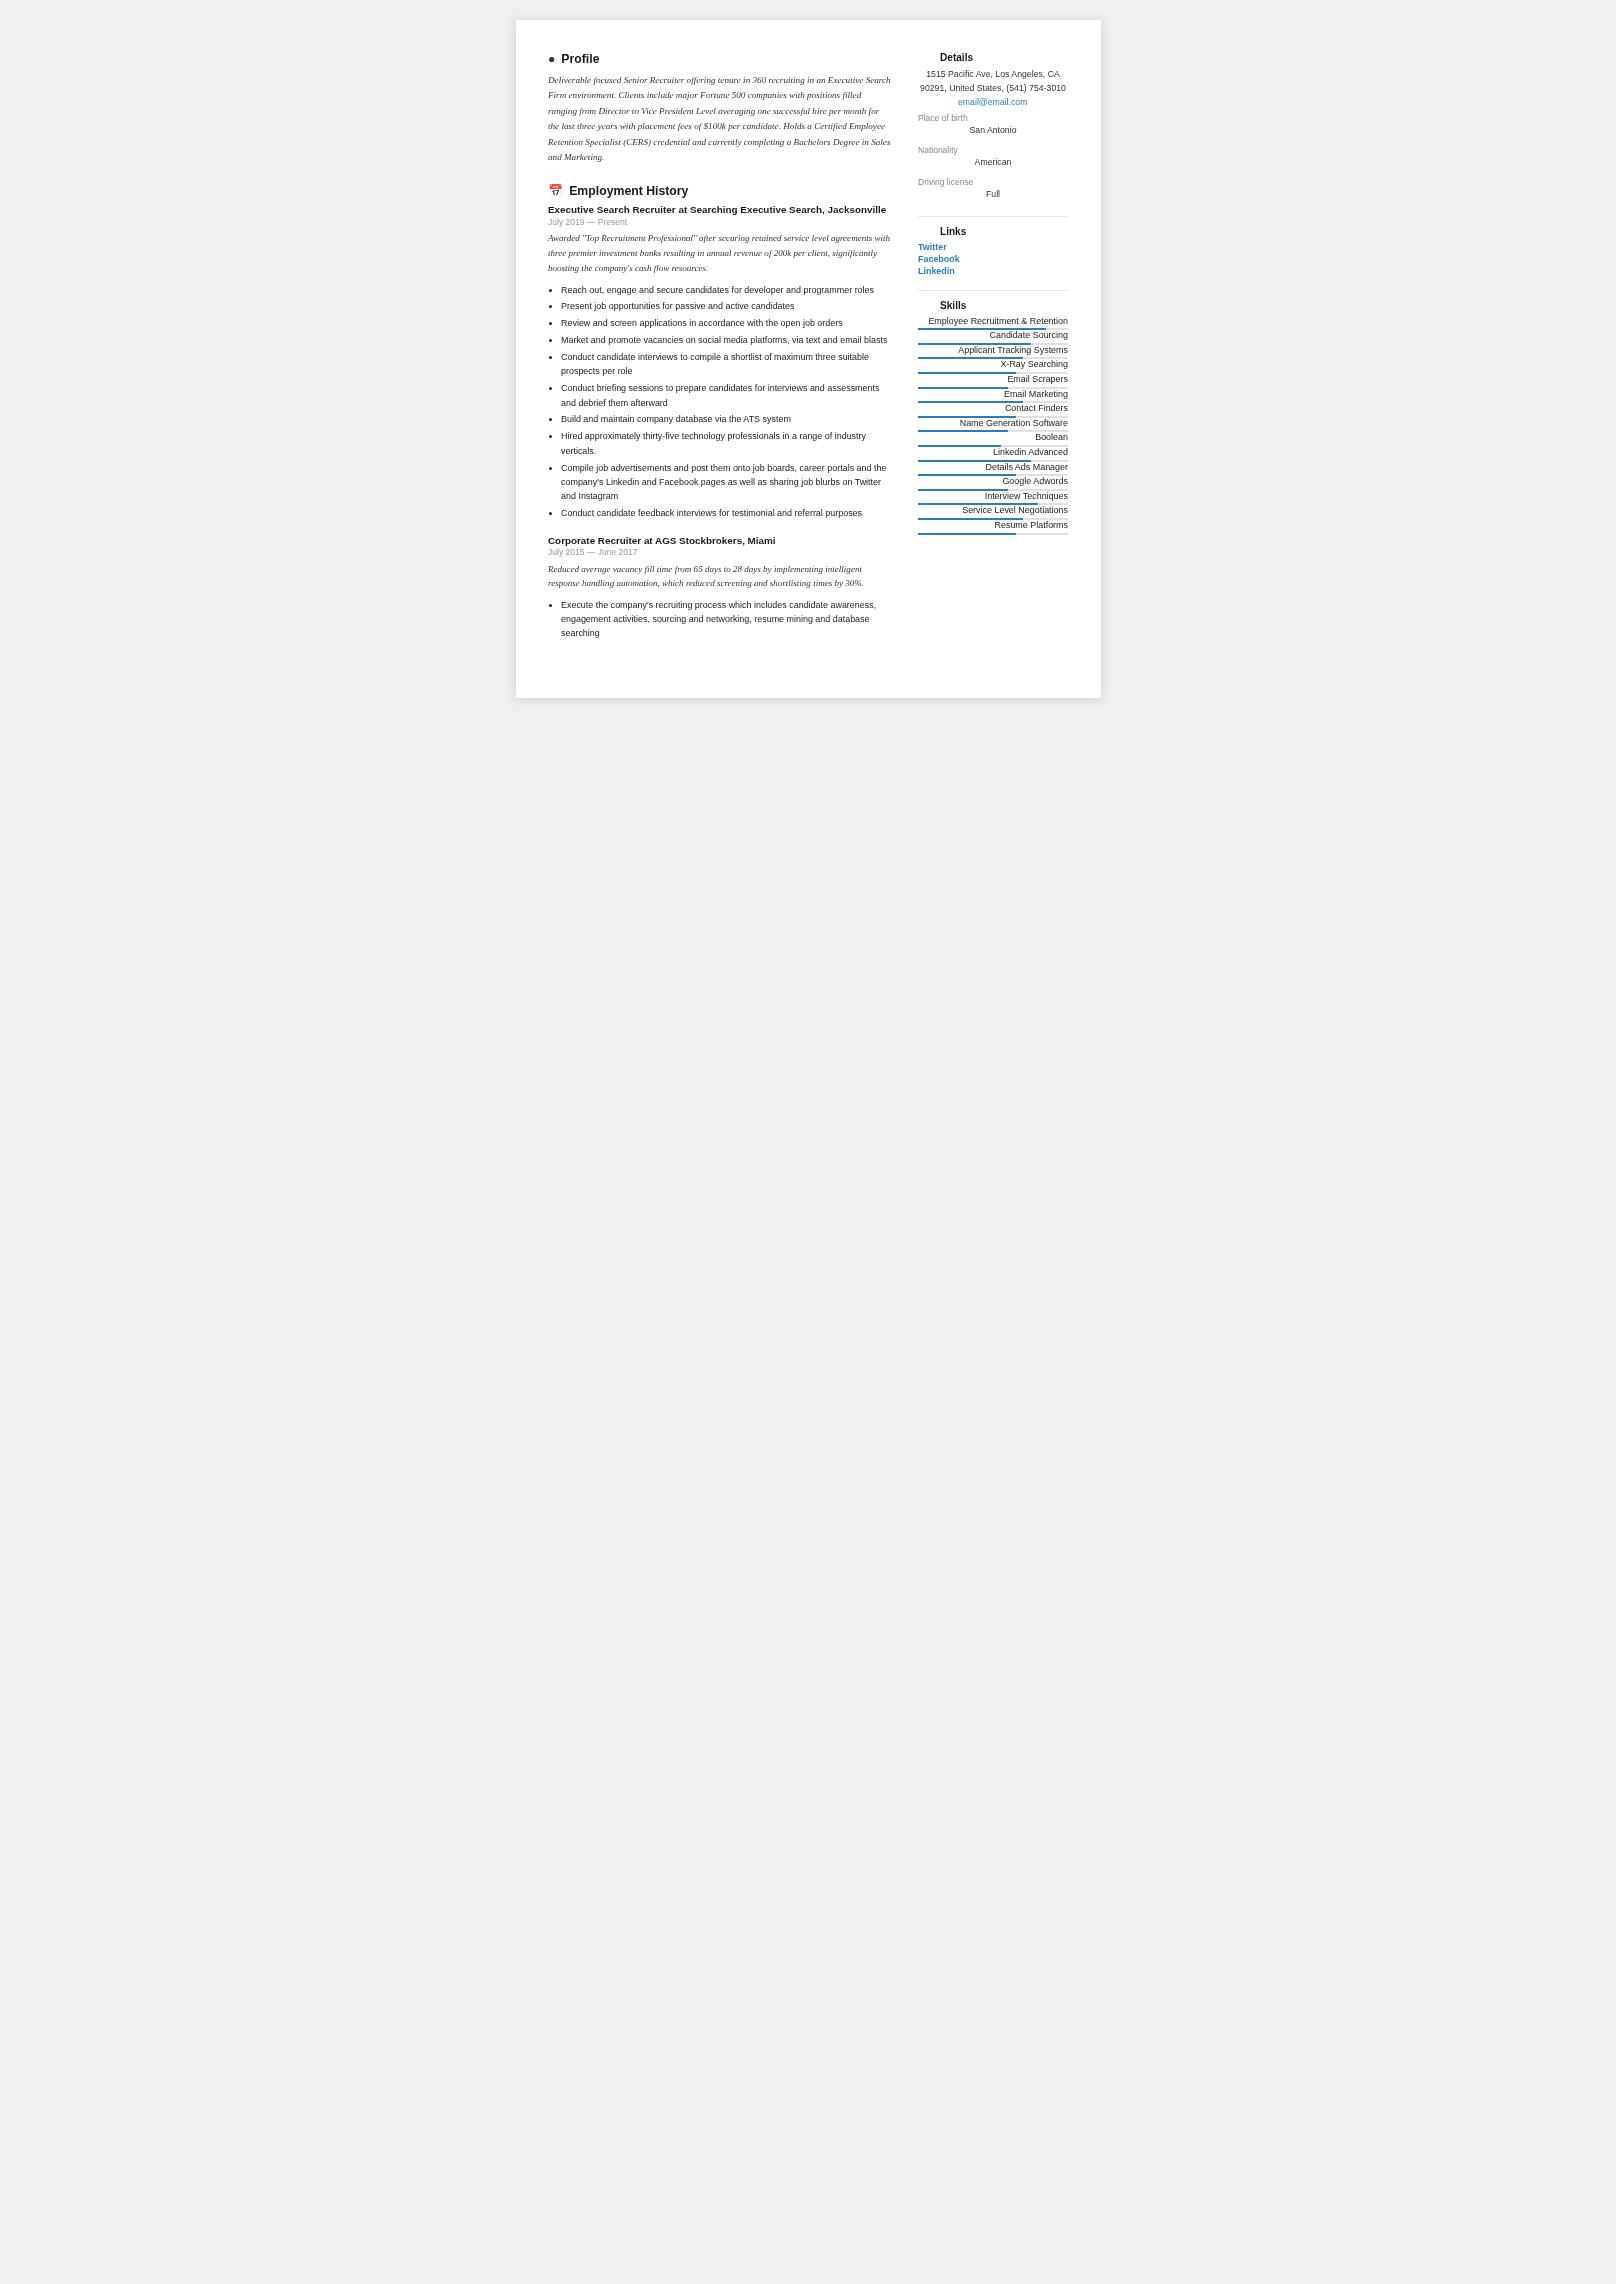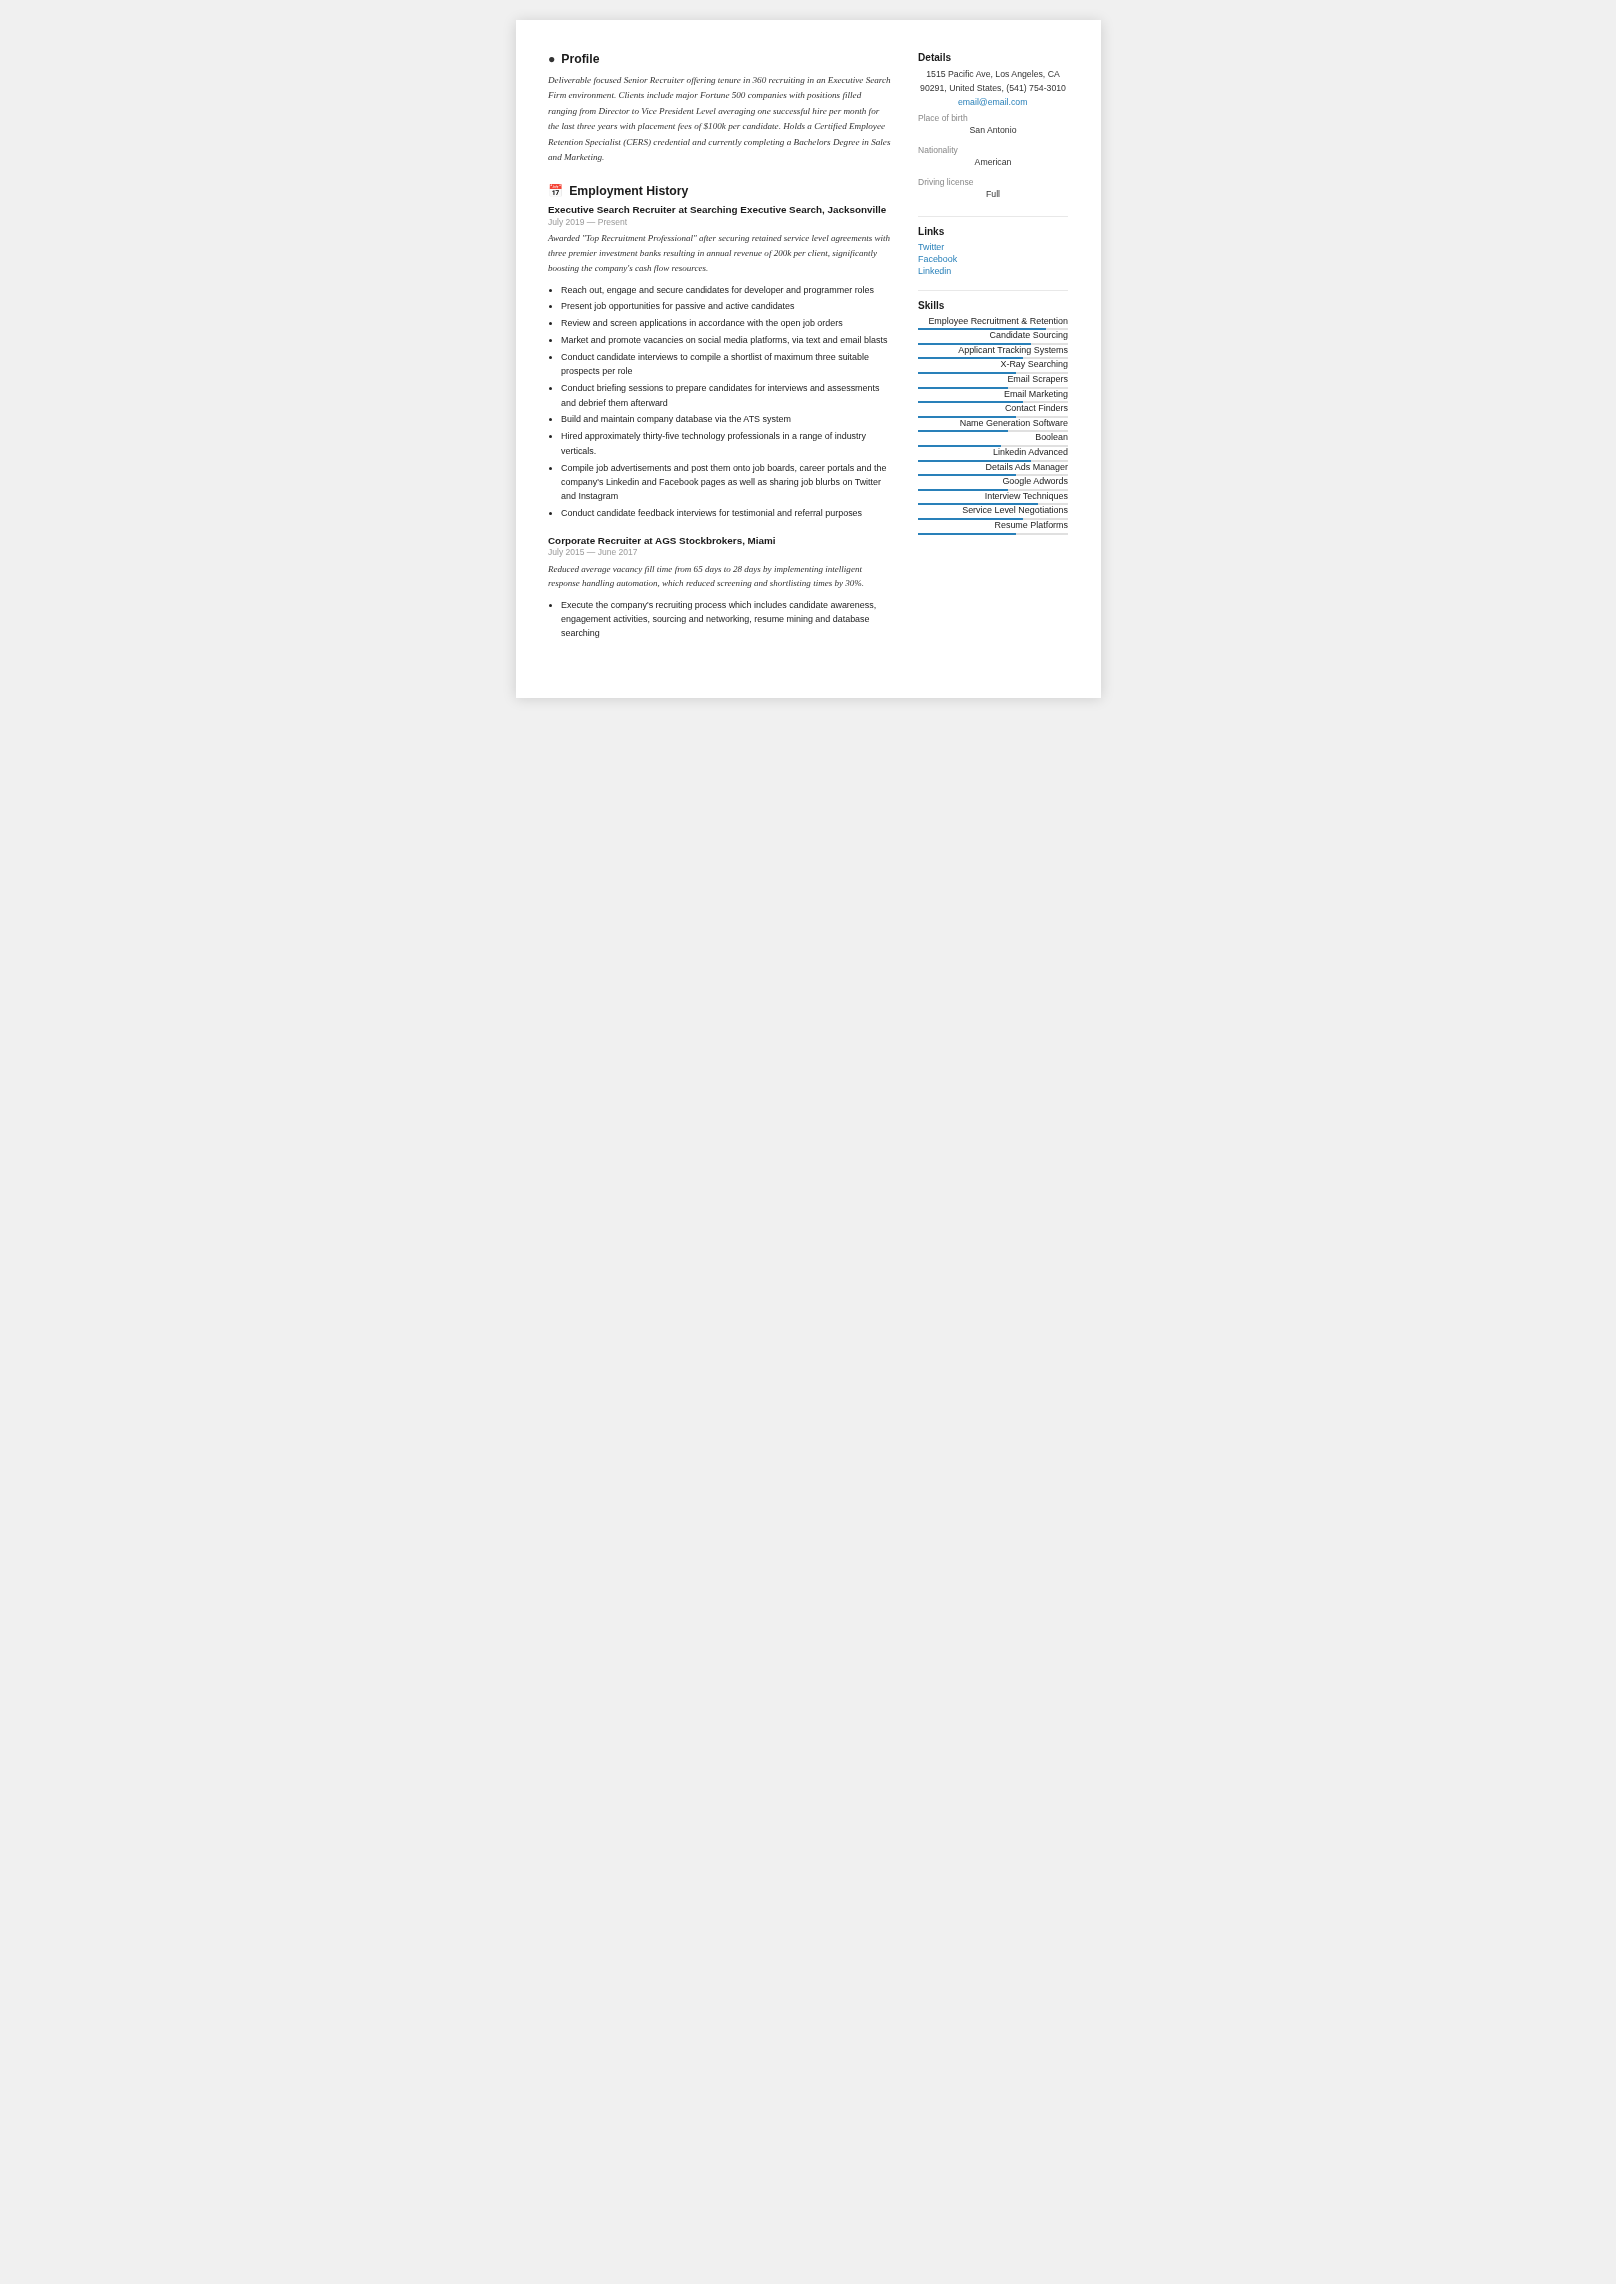--- a/index.html
+++ b/index.html
@@ -153,20 +153,21 @@
     
     .right-section {
       margin-bottom: 14.3px;
     }
     .right-section-title {
       font-size: 0.97em;
       font-weight: 700;
       color: #1a1a1a;
       margin-bottom: 4.6px;
       font-family: Arial, sans-serif;
+      margin-left: 22px;
     }
     .detail-text {
       font-size: 0.84em;
       color: #333;
       line-height: 1.6;
       font-family: Arial, sans-serif;
       text-align: center;
     }
     .detail-label {
       font-size: 0.82em;
@@ -182,20 +183,21 @@
       text-decoration: none;
       margin-left: 40px;
     }
     .link-item {
       color: #2980b9;
       font-size: 0.86em;
       display: block;
       margin-bottom: 2px;
       font-family: Arial, sans-serif;
       text-decoration: none;
+      font-weight: bold;
     }
     .skill-item {
       margin-bottom: 0;
       text-align: right;
     }
     .skill-name {
       font-size: 0.86em;
       color: #222;
       font-family: Arial, sans-serif;
       margin-bottom: 2.6px;

